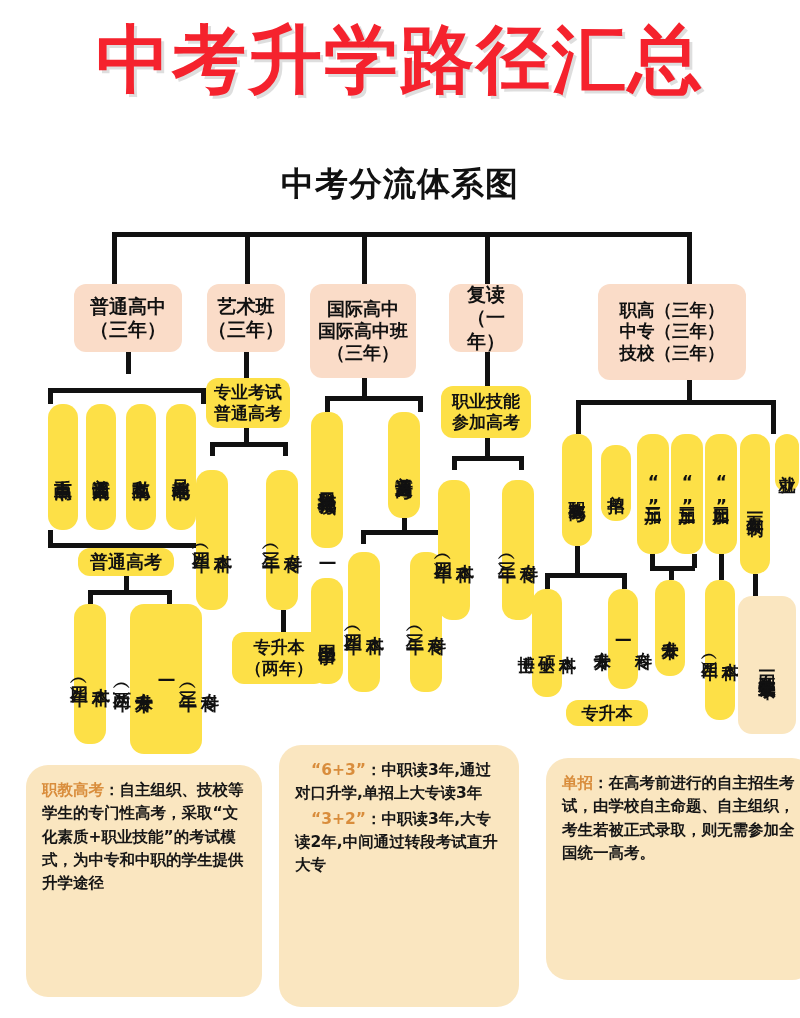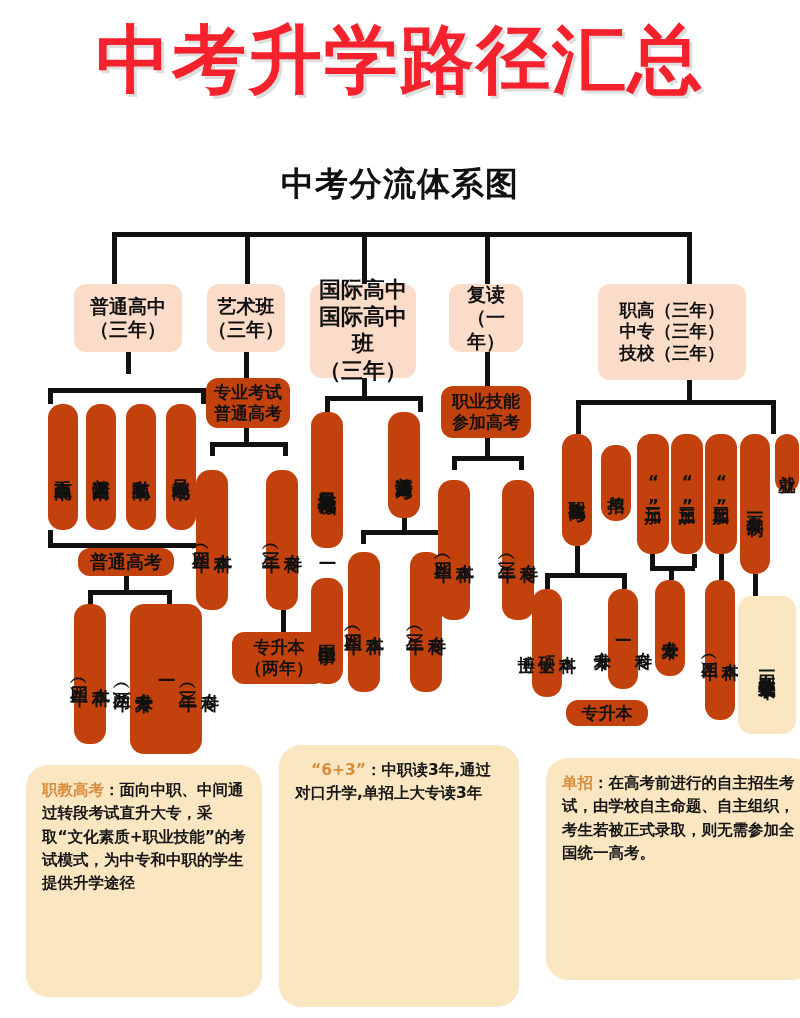--- a/index.html
+++ b/index.html
@@ -35,21 +35,21 @@
     display: flex; align-items: center; justify-content: center;
     text-align: center;
     font-weight: 800;
     color: #111;
     border-radius: 12px;
     line-height: 1.22;
     font-family: "DejaVu Sans", sans-serif;
     white-space: pre-line;
   }
   .peach  { background: #fadcc8; }
-  .gray   { background: #c2410c; }
+  .gray   { background: #fde047; }
   .cream  { background: #fae6c0; }
 
   
   .vert {
     writing-mode: vertical-rl;
     text-orientation: upright;
     letter-spacing: 1px;
     border-radius: 14px;
   }
 
@@ -88,21 +88,21 @@
   <div class="line vline" style="left:362px; top:232px; height:52px;"></div>
   <div class="line vline" style="left:485px; top:232px; height:52px;"></div>
   <div class="line vline" style="left:687px; top:232px; height:52px;"></div>
 
   <div class="node peach" style="left:74px; top:284px; width:108px; height:68px; font-size:19px;">普通高中
 （三年）</div>
 
   <div class="node peach" style="left:207px; top:284px; width:78px; height:68px; font-size:19px;">艺术班
 （三年）</div>
 
-  <div class="node peach" style="left:310px; top:284px; width:106px; height:94px; font-size:22px;">国际高中
+  <div class="node peach" style="left:310px; top:284px; width:106px; height:94px; font-size:18px;">国际高中
 国际高中班
 （三年）</div>
 
   <div class="node peach" style="left:449px; top:284px; width:74px; height:68px; font-size:19px;">复读
 （一年）</div>
 
   <div class="node peach" style="left:598px; top:284px; width:148px; height:96px; font-size:17.5px;">职高（三年）
 中专（三年）
 技校（三年）</div>
 
@@ -221,24 +221,25 @@
   <div class="node gray vert" style="left:655px; top:580px; width:30px; height:96px; font-size:17px;">专升本</div>
 
   <div class="line vline" style="left:719px; top:554px; height:26px;"></div>
   <div class="node gray vert" style="left:705px; top:580px; width:30px; height:140px; font-size:17px;">本科
 （四年）</div>
 
   <div class="line vline" style="left:753px; top:574px; height:22px;"></div>
   <div class="node cream vert" style="left:738px; top:596px; width:58px; height:138px; font-size:17px;">在同一学校连续读五年</div>
 
   <div class="note" style="left:26px; top:765px; width:236px; height:232px;">
-    <p><span class="kw">职教高考</span><span>：面向中职、中间通过转段考试直升大专，采取“文化素质+职业技能”的考试模式，为中专和中职的学生提供升学途径</span></p>
+    <p><span class="kw">职教高考</span><span>：自主组织、技校等学生的专门性高考，采取“文化素质+职业技能”的考试模式，为中专和中职的学生提供升学途径</span></p>
   </div>
 
   <div class="note" style="left:279px; top:745px; width:240px; height:262px;">
     <p class="ind"><span class="kw">“6+3”</span><span>：中职读3年,通过对口升学,单招上大专读3年</span></p>
+    <p class="ind"><span class="kw">“3+2”</span><span>：中职读3年,大专读2年,中间通过转段考试直升大专</span></p>
   </div>
 
   <div class="note" style="left:546px; top:758px; width:268px; height:222px;">
     <p><span class="kw">单招</span><span>：在高考前进行的自主招生考试，由学校自主命题、自主组织，考生若被正式录取，则无需参加全国统一高考。</span></p>
   </div>
 
 </div>
 
 </body></html>

